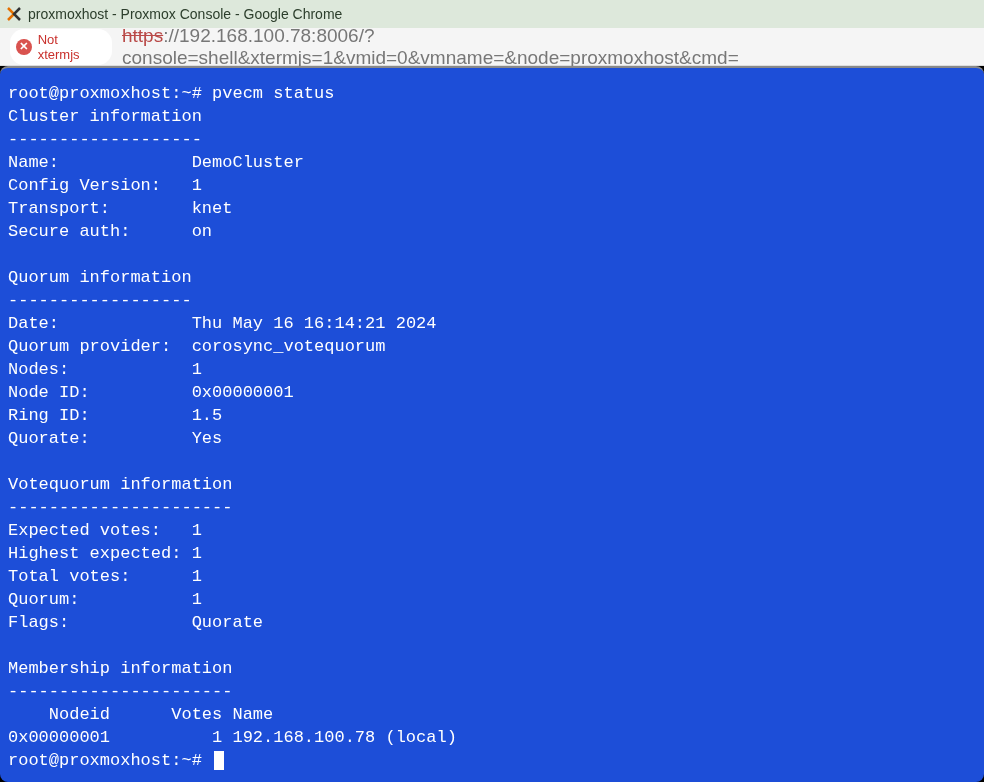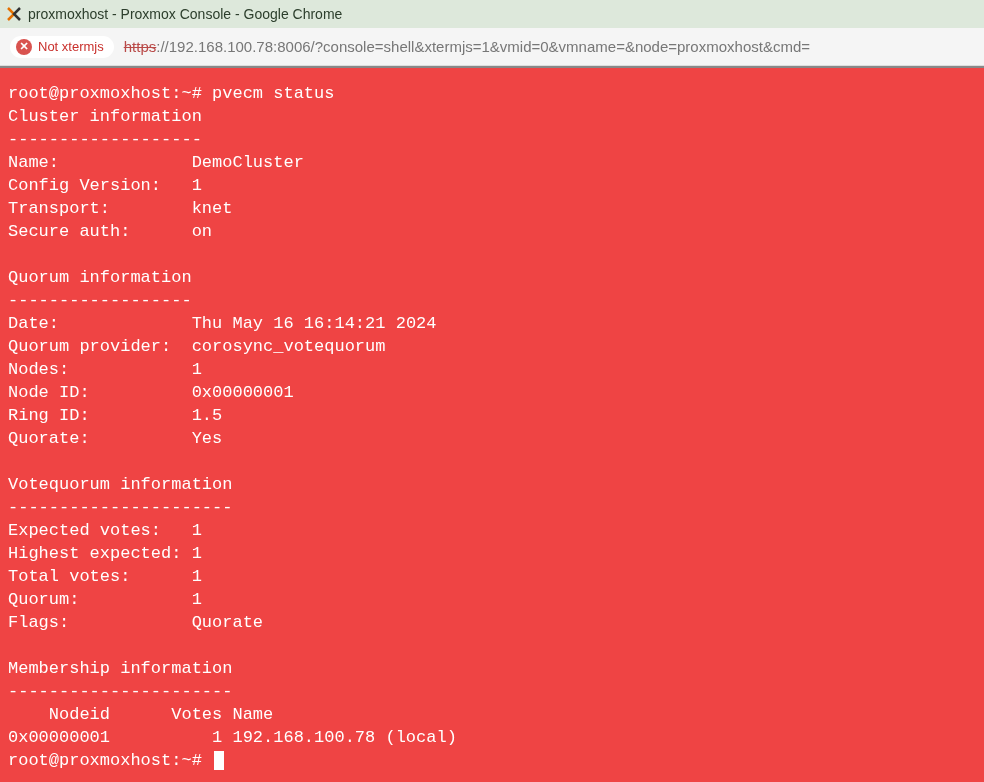--- a/index.html
+++ b/index.html
@@ -53,39 +53,40 @@
       border-radius: 50%;
       display: inline-flex;
       align-items: center;
       justify-content: center;
       color: #fff;
       font-weight: bold;
       font-size: 11px;
       margin-right: 6px;
     }
     .url-text {
-      font-size: 15px;
+      font-size: 19px;
       color: #777;
       font-family: sans-serif;
     }
     .url-scheme {
       text-decoration: line-through;
       color: #b94a48;
     }
     .terminal {
-      background: #ef4444;
+      background: #1d4ed8;
       color: #fff;
       font-family: "Courier New", monospace;
       font-size: 17px;
       line-height: 23px;
       padding: 14px 8px;
       white-space: pre;
       position: relative;
       height: calc(100% - 66px);
       border-top: 2px solid #888;
+      border-radius: 8px;
     }
     .cursor {
       display: inline-block;
       width: 10px;
       height: 19px;
       background: #fff;
       vertical-align: text-bottom;
       margin-left: 2px;
     }
   </style>

